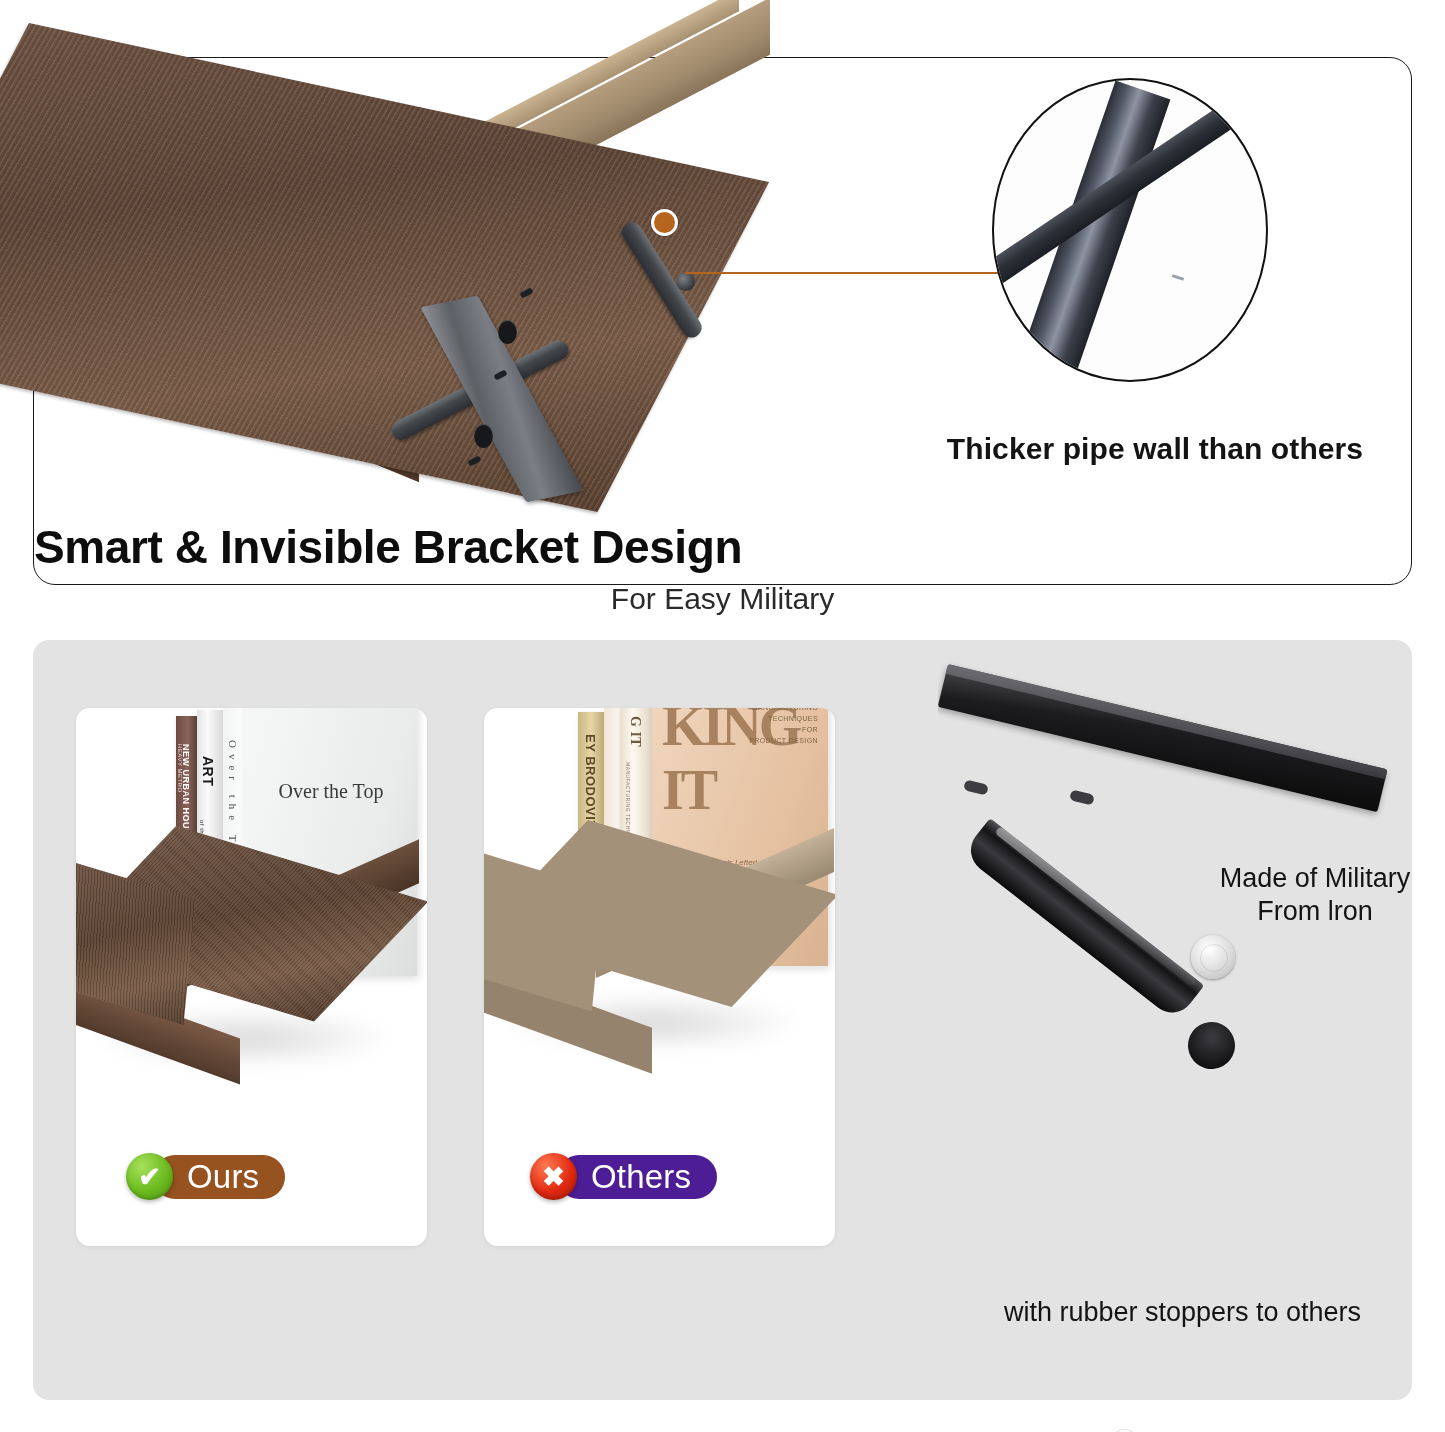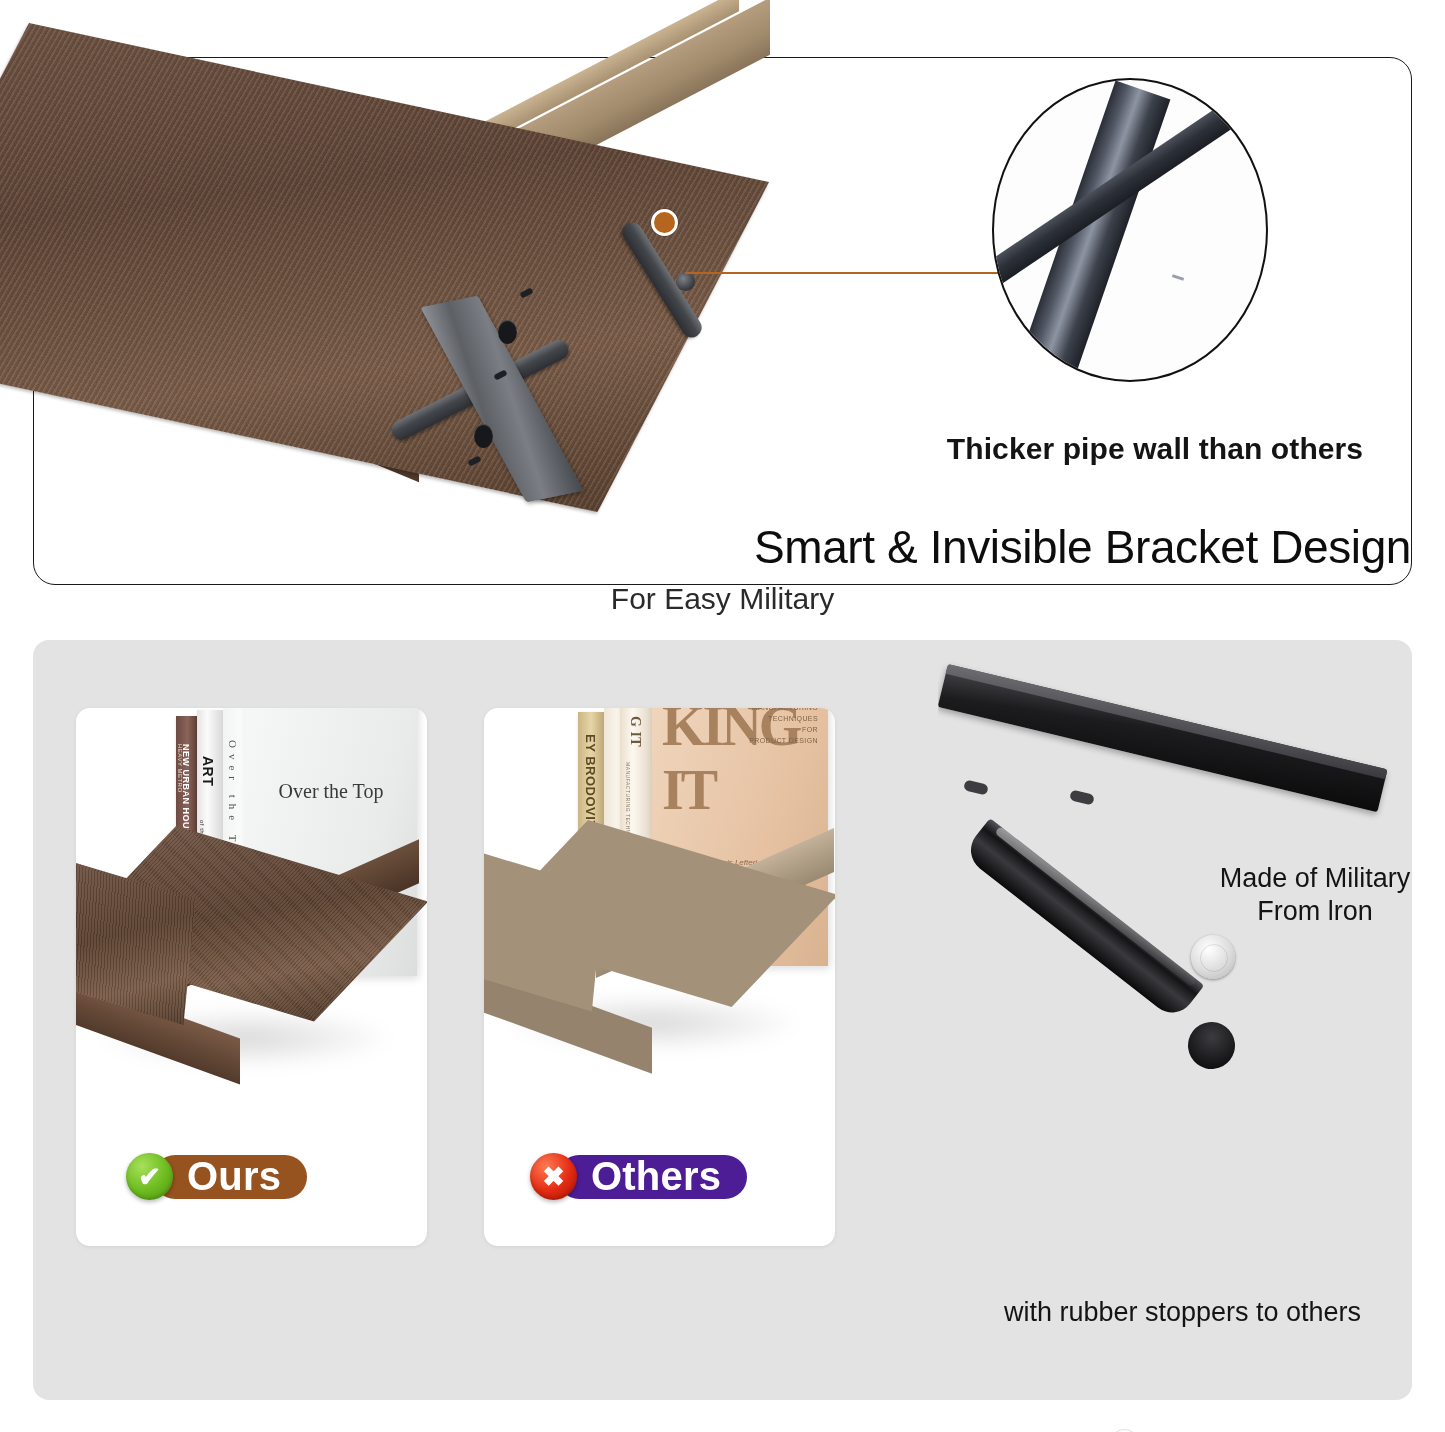--- a/index.html
+++ b/index.html
@@ -105,22 +105,22 @@
     border:3px solid #ffffff;box-sizing:border-box;
     box-shadow:0 0 0 1px rgba(0,0,0,.12);
   }
 
   .cap-thicker{
     position:absolute;left:886px;top:374px;width:470px;
     font-size:30px;color:#141414;text-align:center;letter-spacing:.1px;font-weight:bold;
   }
 
   #headline{
-    position:absolute;left:0;top:462px;width:100%;text-align:right;
-    font-size:46px;font-weight:normal;color:#0d0d0d;letter-spacing:-.4px;
+    position:absolute;left:0;top:462px;width:100%;text-align:left;
+    font-size:46px;font-weight:bold;color:#0d0d0d;letter-spacing:-.4px;
   }
   #subheadline{
     position:absolute;left:0;top:524px;width:100%;text-align:center;
     font-size:30px;color:#2a2a2a;
   }
 
   
   #bottom-panel{
     position:absolute;left:33px;top:640px;width:1379px;height:760px;
     background:#e3e3e3;border-radius:16px;
@@ -182,21 +182,21 @@
     color:#fff;font-size:27px;font-weight:bold;z-index:2;
     position:relative;
   }
   .mark-check{background:radial-gradient(circle at 34% 28%,#a6e05a,#6cbb1f 55%,#4d9413);
                box-shadow:0 2px 4px rgba(0,0,0,.28), inset 0 -2px 4px rgba(0,0,0,.18);}
   .mark-cross{background:radial-gradient(circle at 34% 28%,#ff7a52,#e22a12 55%,#a81505);
               box-shadow:0 2px 4px rgba(0,0,0,.28), inset 0 -2px 4px rgba(0,0,0,.18);}
   .badge-pill{
     height:44px;border-radius:22px;display:flex;align-items:center;
     padding:0 26px 0 34px;margin-left:-20px;
-    color:#ffffff;font-size:40px;font-weight:bold;letter-spacing:.2px;
+    color:#ffffff;font-size:33px;font-weight:normal;letter-spacing:.2px;
   }
   .pill-ours{background:#96521f;}
   .pill-others{background:#4c1d95;}
 
   #bottom-caption{
     position:absolute;left:43px;top:630px;width:760px;text-align:center;
     font-size:33px;color:#111;line-height:1.28;
   }
 
   

